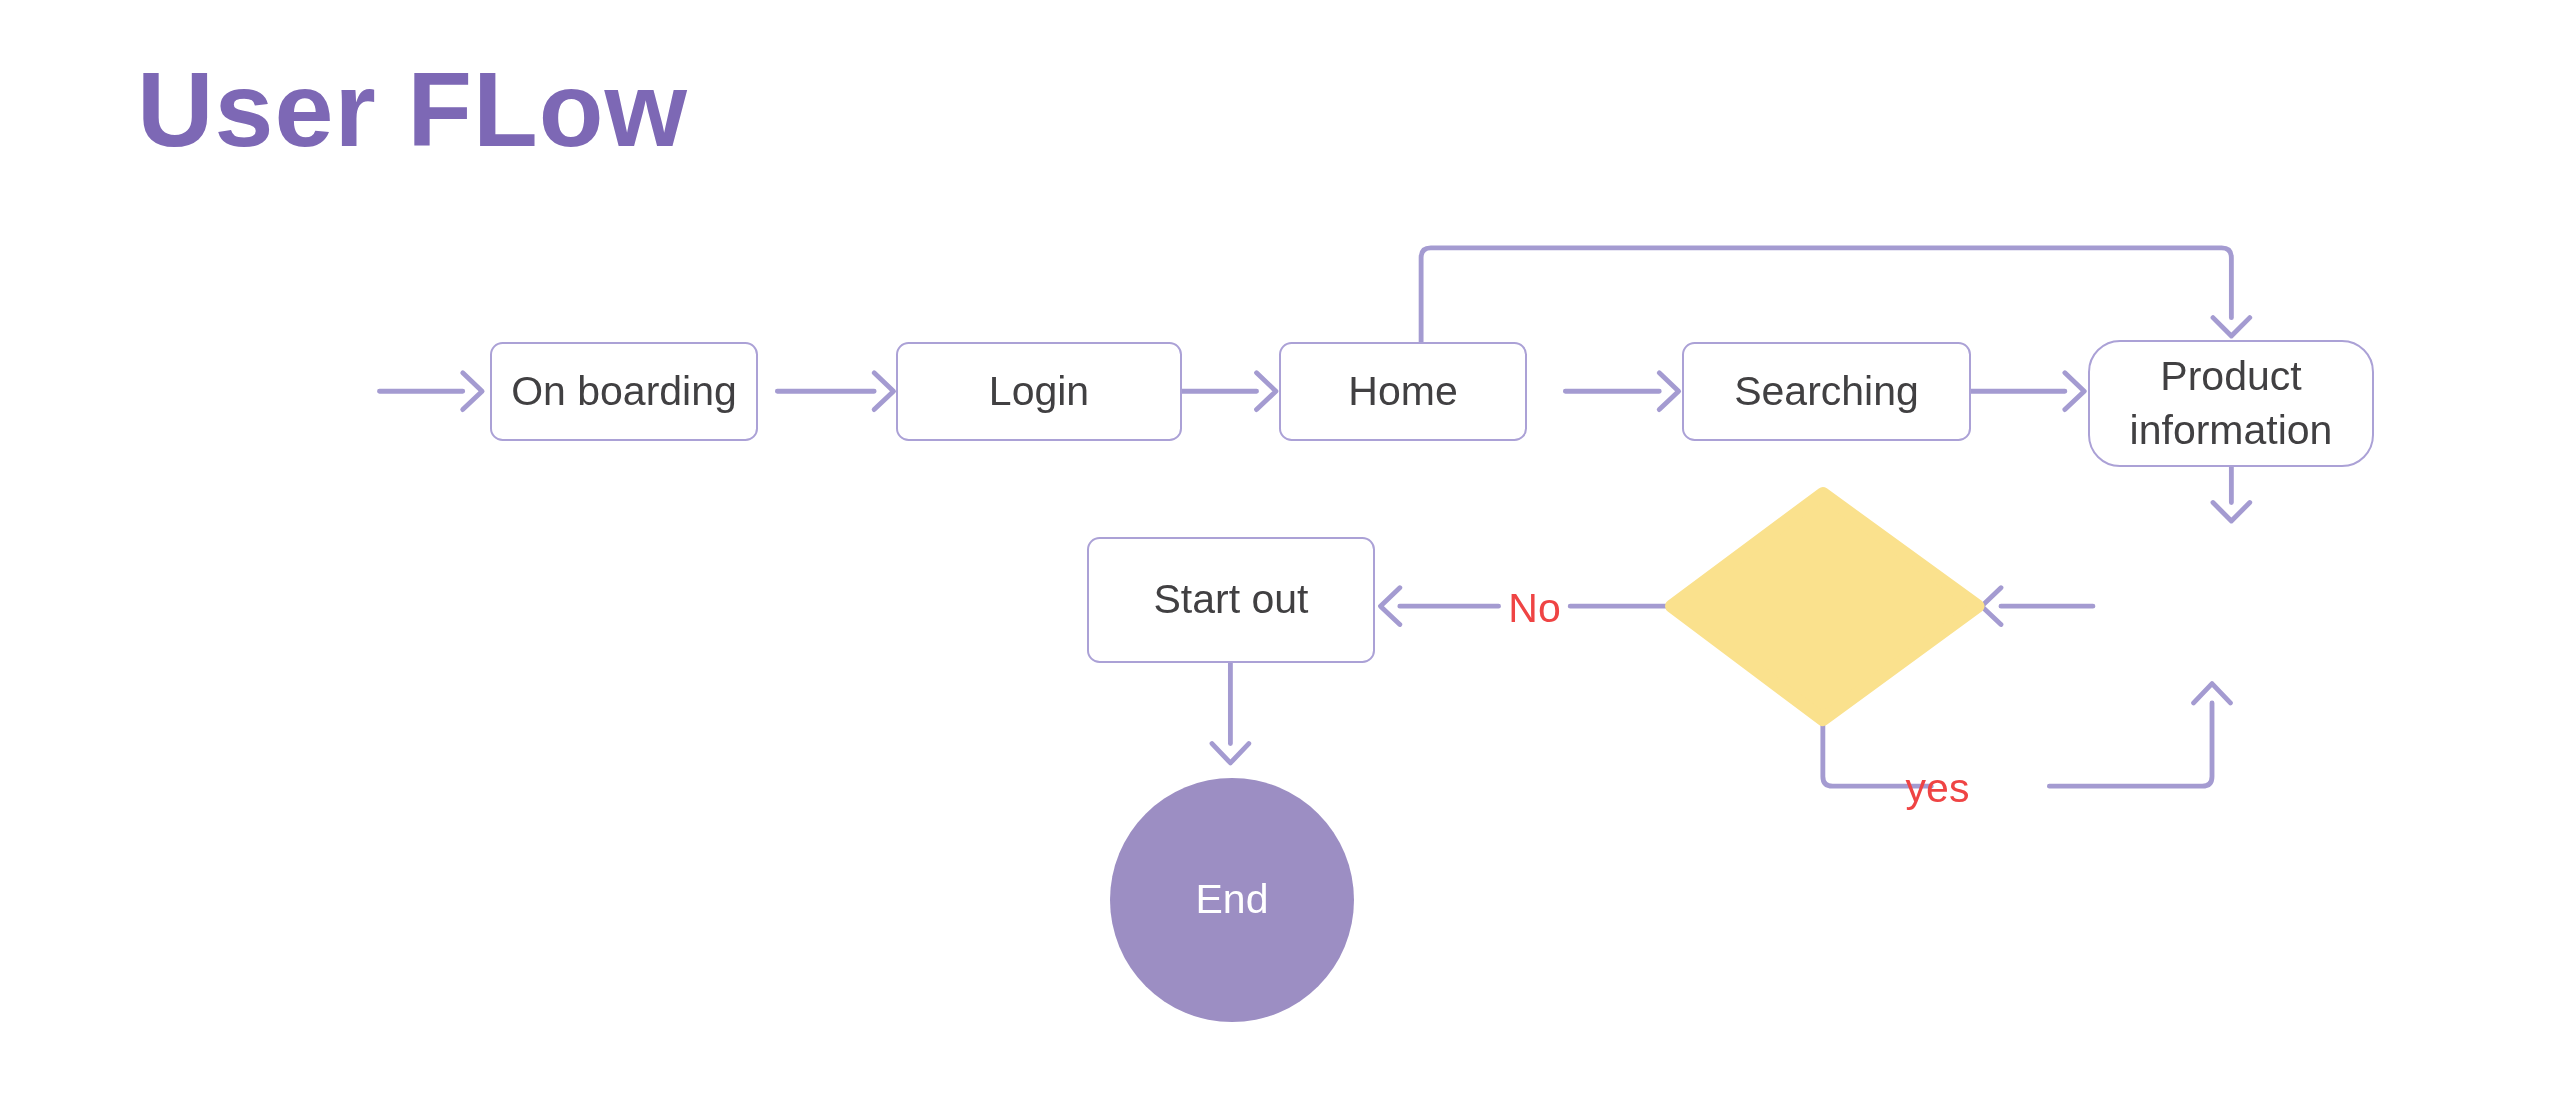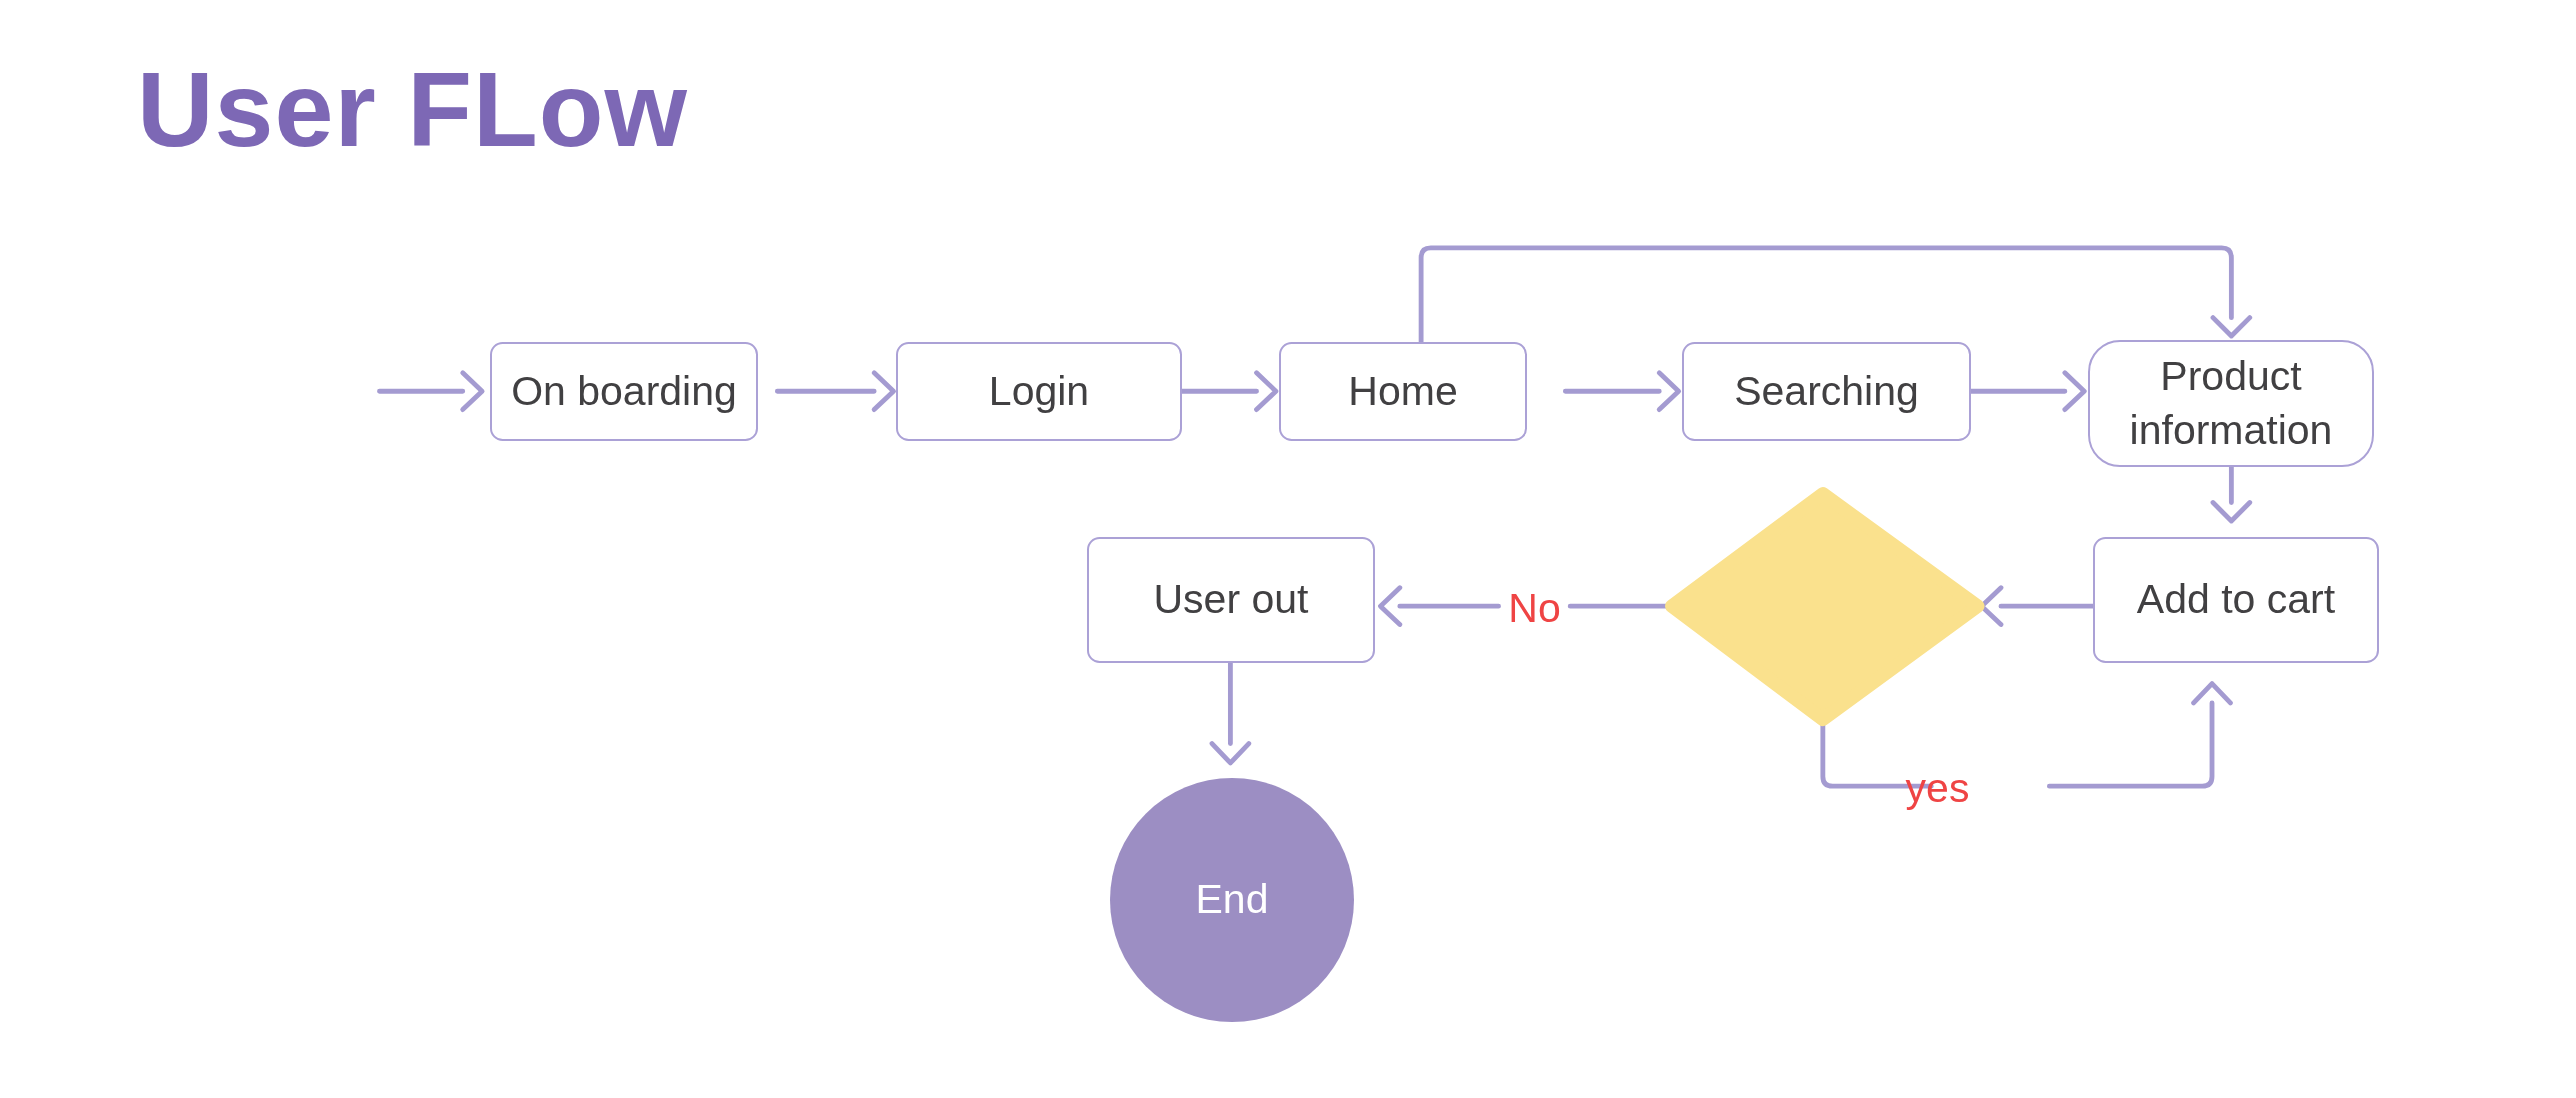--- a/index.html
+++ b/index.html
@@ -119,26 +119,23 @@
 
   <div class="node process" style="left:1682px; top:342px; width:289px; height:99px;">
     <span>Searching</span>
   </div>
 
   <div class="node process" style="left:2088px; top:340px; width:286px; height:127px;border-radius:32px;">
     <span>Product information</span>
   </div>
 
   <div class="node process" style="left:1087px; top:537px; width:288px; height:126px;">
-    <span>User out</span>
+    <span>Start out</span>
   </div>
 
-  <div class="node process" style="left:2093px; top:537px; width:286px; height:126px;">
-    <span>Add to cart</span>
-  </div>
 
 
   <div class="node terminator" style="left:1110px; top:778px; width:244px; height:244px;">
     <span>End</span>
   </div>
 
   <div class="edge-label" style="left:1486px; top:583px; width:97px; height:50px;">
     <span>No</span>
   </div>
 

